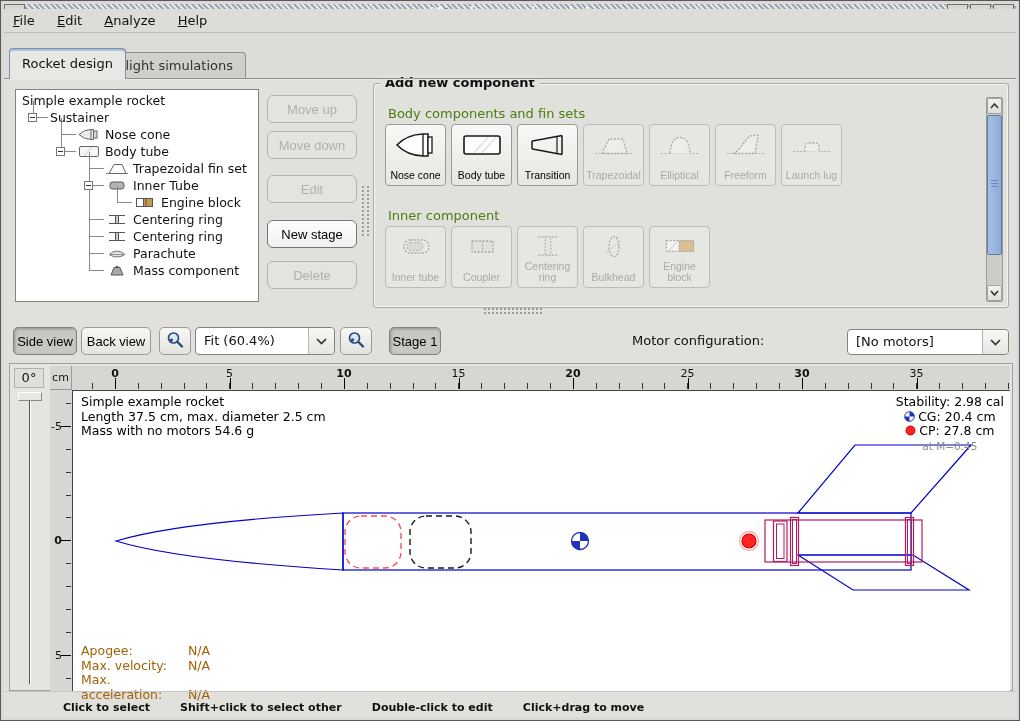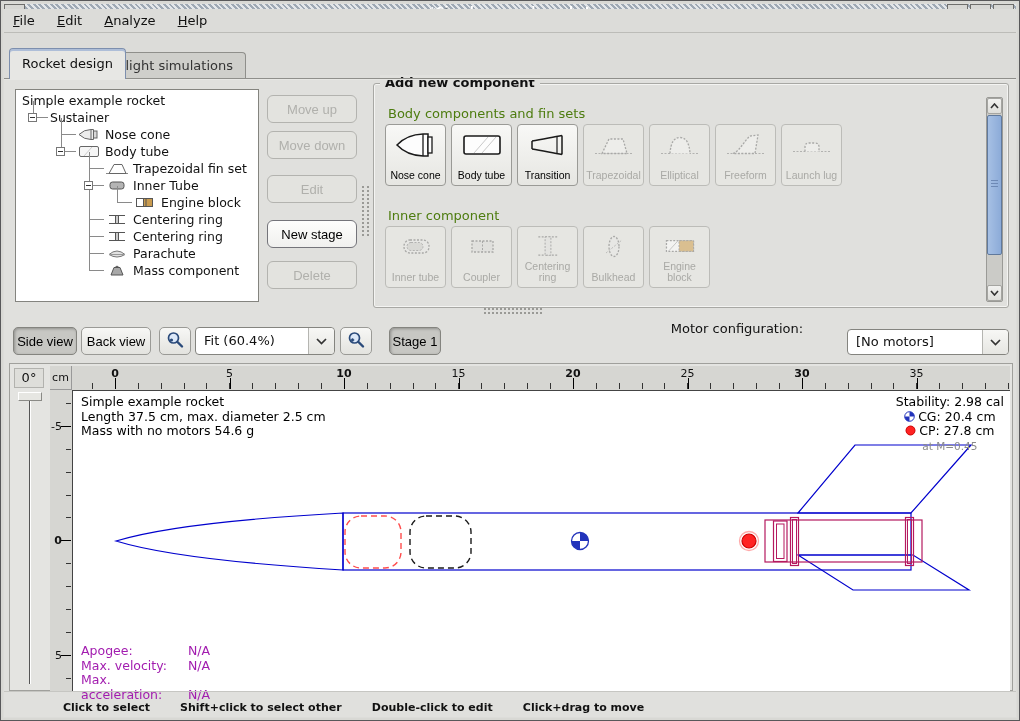--- a/index.html
+++ b/index.html
@@ -95,21 +95,21 @@
   .vtoolbar { position:absolute; left:0; top:240px; right:0; height:40px; }
   .tbtn { position:absolute; top:8px; height:28px; border-radius:5px; font-size:13px; text-align:center; }
   .tbtn-raised { background:linear-gradient(#f7f7f5,#e3e3df); border:1px solid #9a9a96; }
   .tbtn-pressed { background:#c7c7c3; border:1px solid #84847f; box-shadow: inset 1px 1px 3px rgba(0,0,0,.28); }
   .combo { position:absolute; top:8px; height:28px; background:#fff; border:1px solid #84847f;
     border-radius:4px; }
   .combo-text { position:absolute; left:8px; top:5px; font-size:13px; }
   .combo-arrow { position:absolute; right:0; top:0; bottom:0; width:26px; border-left:1px solid #b5b5b1;
     background:linear-gradient(#f7f7f5,#e6e6e2); border-radius:0 4px 4px 0;
     display:flex; align-items:center; justify-content:center; }
-  .mc-label { position:absolute; top:2px; left:628px; width:210px; text-align:center; font-size:13px; }
+  .mc-label { position:absolute; top:14px; left:628px; width:210px; text-align:left; font-size:13px; }
 
   
   .rocket-panel { position:absolute; left:5px; top:284px; width:1004px; height:328px;
     border:1px solid #a0a09c; background:#e4e4e1; }
   .rot-label { position:absolute; left:4px; top:4px; width:30px; height:20px; background:#deded b;
     border:1px solid #b2b2ae; text-align:center; line-height:18px; font-size:13px; background:#dededa; }
   .rot-handle { position:absolute; left:8px; top:28px; width:24px; height:9px; background:#e6e6e2;
     border:1px solid #8a8a86; border-top-color:#fff; border-left-color:#fff; }
   .rot-track { position:absolute; left:19px; top:37px; width:2px; height:283px; background:#555;
     border-right:1px solid #fff; }
@@ -130,21 +130,21 @@
   .v-lab { position:absolute; right:10px; transform:translateY(-50%); font-size:11px; }
   .bold { font-weight:bold; }
   .canvas { position:absolute; left:62px; top:26px; width:938px; height:302px; background:#fff;
     border-left:1px solid #444; border-top:1px solid #444; }
   .rocket-svg { position:absolute; left:0; top:0; }
   .info-block { position:absolute; left:8px; top:4px; font-size:12.5px; line-height:14.5px; color:#000; }
   .stab-block { position:absolute; right:6px; top:4px; text-align:center; font-size:12.5px;
     line-height:14.5px; color:#000; }
   .stab-row svg { vertical-align:-1px; margin-right:3px; }
   .mach { color:#8a8a8a; font-size:10.5px; }
-  .flight-block { position:absolute; left:8px; top:253px; color:#a21caf; font-size:12.5px; line-height:14.5px; }
+  .flight-block { position:absolute; left:8px; top:253px; color:#a16207; font-size:12.5px; line-height:14.5px; }
   .fl { display:inline-block; width:107px; }
 
   
   .statusbar { position:absolute; left:0; right:0; bottom:0; height:26px; border-top:1px solid #c6c6c2; }
   .statusbar span { font-weight:bold; font-size:11px; margin-right:26px; }
   .status-hints { position:absolute; left:59px; top:7px; }
 </style>
 </head>
 <body>
 

